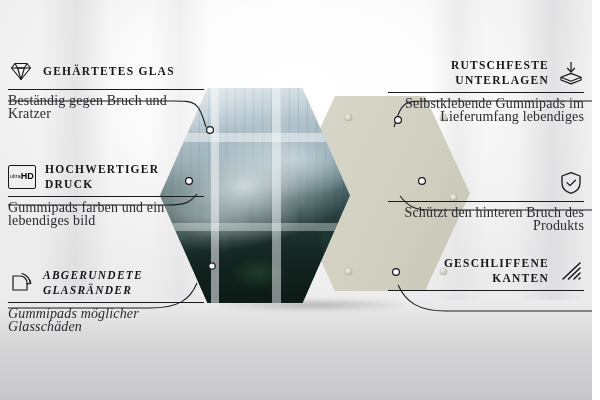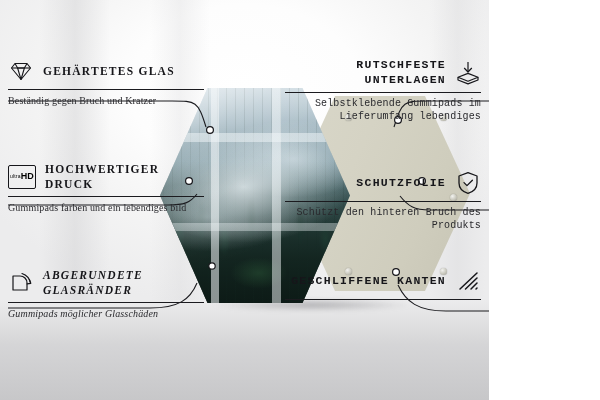--- a/index.html
+++ b/index.html
@@ -2,21 +2,21 @@
 <html><head>
 <meta charset="utf-8">
 <style>
   html,body{margin:0;padding:0;}
   body{
     width:600px;height:400px;overflow:hidden;
     font-family:"Liberation Serif", serif;
     background:#ffffff;
   }
   #stage{
-    position:relative;width:489px;height:400px;overflow:hidden;
+    position:relative;width:592px;height:400px;overflow:hidden;
     background:
       radial-gradient(ellipse 62% 55% at 50% 22%, #ffffff 0%, #fdfdfd 38%, #f4f4f4 66%, #ececed 100%),
       linear-gradient(to bottom, #f3f3f3 0%, #fafafa 30%, #f2f2f2 62%, #dcdcdc 85%, #cfcfd0 100%);
   }
   
   .streak{position:absolute;top:0;height:300px;pointer-events:none;}
   .s1{left:40px;width:70px;background:linear-gradient(to right,rgba(215,215,215,0),rgba(208,208,210,.45),rgba(215,215,215,0));}
   .s2{left:150px;width:60px;background:linear-gradient(to right,rgba(220,220,220,0),rgba(214,214,216,.30),rgba(220,220,220,0));}
   .s3{left:430px;width:55px;background:linear-gradient(to right,rgba(220,220,220,0),rgba(212,212,214,.32),rgba(220,220,220,0));}
   .s4{left:515px;width:75px;background:linear-gradient(to right,rgba(215,215,215,0),rgba(205,205,208,.45),rgba(215,215,215,0));}
@@ -65,35 +65,35 @@
   #prodShadow{position:absolute;left:172px;top:296px;width:280px;height:18px;
      background:radial-gradient(ellipse 50% 50% at 50% 50%,rgba(120,120,124,.50) 0%,rgba(140,140,145,0) 72%);
      filter:blur(2px);}
 
   
   #wires{position:absolute;left:0;top:0;width:600px;height:400px;pointer-events:none;}
 
   
   .feat{position:absolute;width:196px;}
   .feat.left{left:8px;text-align:left;}
-  .feat.right{right:8px;text-align:right;font-family:Liberation Mono, monospace;}
+  .feat.right{right:8px;text-align:right;}
   .fhead{display:flex;align-items:center;gap:9px;}
   .feat.right .fhead{flex-direction:row-reverse;}
   .ficon{flex:0 0 auto;width:26px;height:26px;display:block;}
   .ftitle{font-size:11.5px;line-height:14.5px;letter-spacing:1.25px;color:#16161a;font-weight:700;
           text-transform:uppercase;}
   .rule{height:1px;background:#1b1b1f;margin:5px 0 5px;}
-  .fdesc{font-size:10px;line-height:12.5px;color:#2a2a2e;letter-spacing:.15px;}
+  .fdesc{font-size:14px;line-height:12.5px;color:#2a2a2e;letter-spacing:.15px;}
 
   #f_glass{top:58px;}
   #f_print{top:162px;}
   #f_edges{top:268px;font-style:italic;}
   #f_pads{top:58px;}
   #f_film{top:170px;}
-  #f_ground{top:268px;}
+  #f_ground{top:256px;}
 
   
   .hdbadge{width:26px;height:22px;border:1.4px solid #16161a;border-radius:2px;display:flex;
      flex-direction:row;align-items:center;justify-content:center;line-height:1;}
   .hdbadge .u{font-size:5px;letter-spacing:.2px;font-family:"Liberation Sans",sans-serif;}
   .hdbadge .hd{font-size:9px;font-weight:700;font-family:"Liberation Sans",sans-serif;letter-spacing:.2px;}
 </style>
 </head>
 <body>
 
@@ -204,21 +204,20 @@
   </div>
 
   <div class="feat right" id="f_film">
     <div class="fhead">
       <svg class="ficon" viewBox="0 0 26 26">
         <g fill="none" stroke="#16161a" stroke-width="1.3" stroke-linejoin="round" stroke-linecap="round">
           <path d="M13,2.6 L22,6 V13 C22,18.4 18.2,21.8 13,23.4 C7.8,21.8 4,18.4 4,13 V6 Z"></path>
           <path d="M9,12.6 L12,15.6 L17.4,10.2"></path>
         </g>
       </svg>
-      <div class="ftitle">SCHUTZFOLIE</div>
     </div>
     <div class="rule"></div>
     <div class="fdesc">Schützt den hinteren Bruch des Produkts</div>
   </div>
 
   <div class="feat right" id="f_ground">
     <div class="fhead">
       <svg class="ficon" viewBox="0 0 26 26">
         <g stroke="#16161a" stroke-width="1.5" stroke-linecap="round">
           <path d="M22,5 L5,21"></path>

